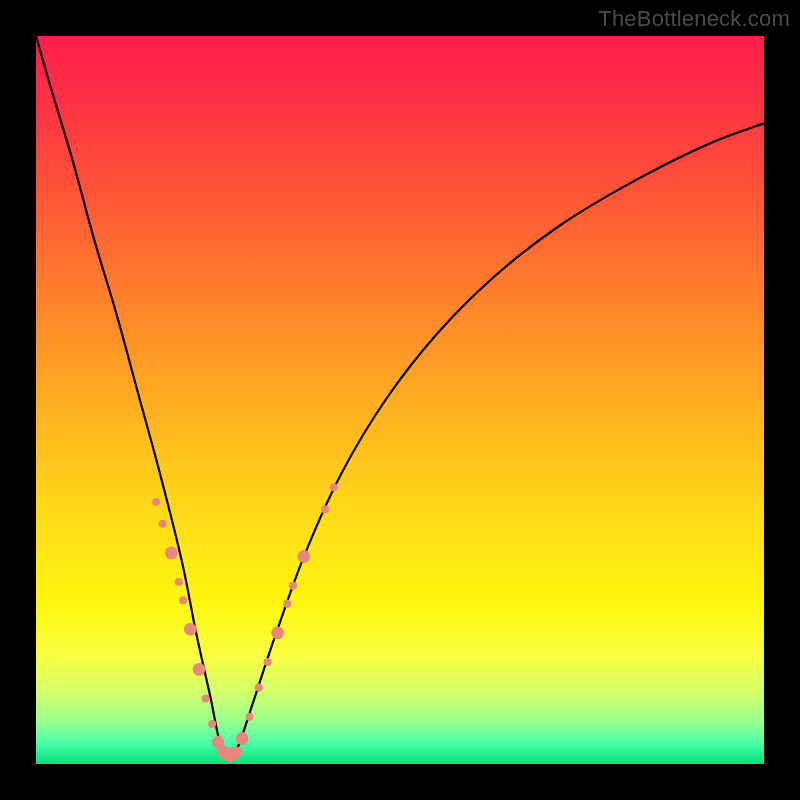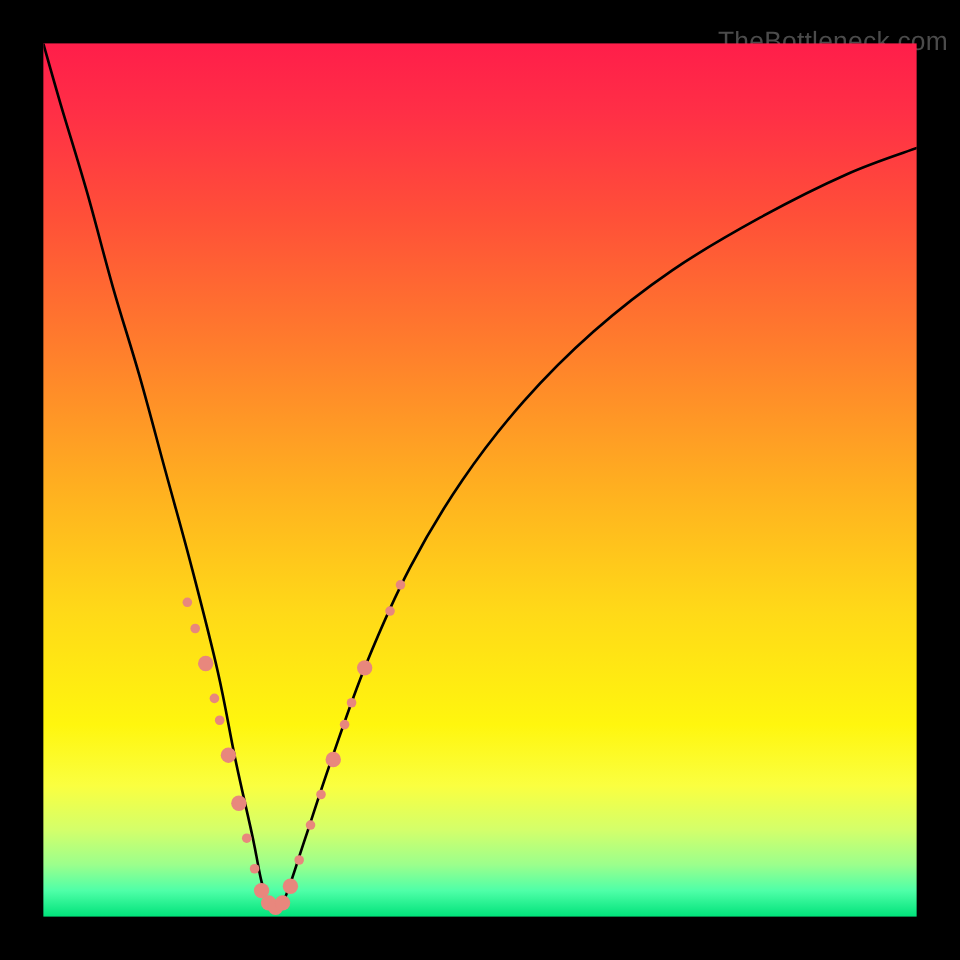--- a/index.html
+++ b/index.html
@@ -51,21 +51,20 @@
   }
   .watermark {
     position: absolute;
     top: 6px;
     right: 10px;
     color: #4b4b4b;
     font-size: 22px;
     font-weight: 500;
     letter-spacing: 0.2px;
     user-select: none;
-    margin-top: 16px;
   }
   svg.curves {
     position: absolute;
     left: 0;
     top: 0;
     width: 100%;
     height: 100%;
   }
   .curve-line {
     fill: none;

